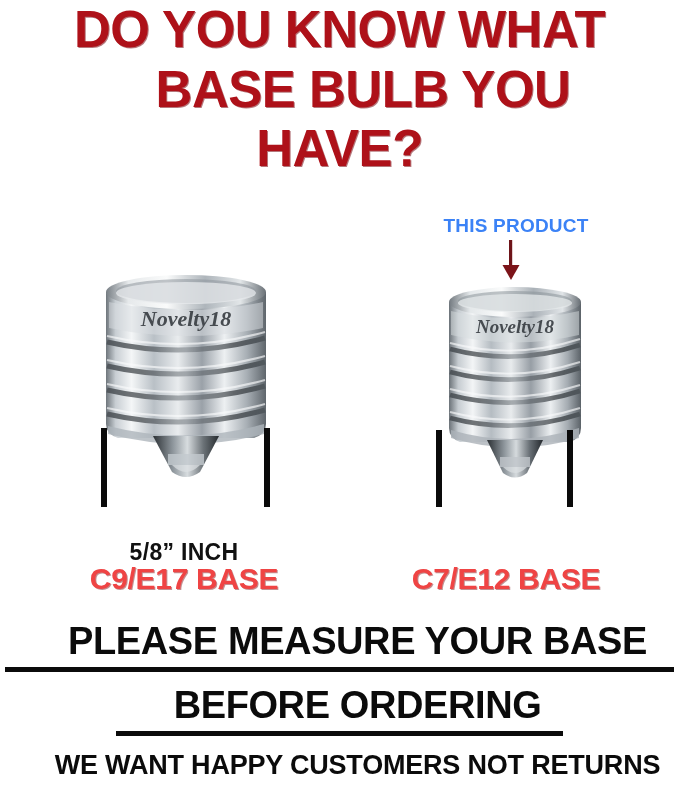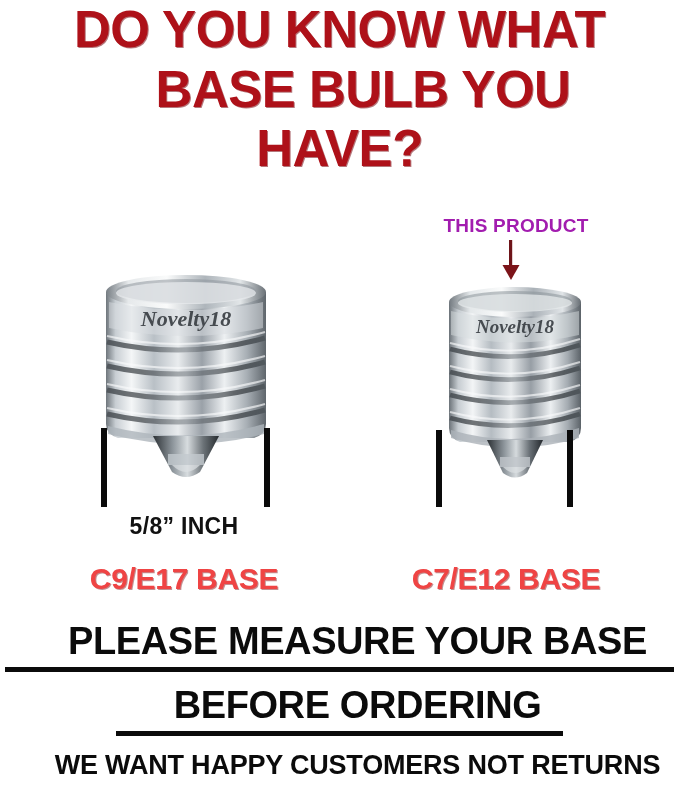--- a/index.html
+++ b/index.html
@@ -36,21 +36,21 @@
 
   
   #callout-label {
     position: absolute;
     left: 404px;
     top: 215px;
     width: 224px;
     text-align: center;
     font-size: 19px;
     font-weight: bold;
-    color: #a21caf;
+    color: #3b82f6;
     letter-spacing: 0.2px;
     white-space: nowrap;
   }
   #callout-arrow {
     position: absolute;
     left: 497px;
     top: 240px;
     width: 28px;
     height: 40px;
   }
@@ -75,20 +75,21 @@
 
   
   .inch-label {
     position: absolute;
     font-size: 23px;
     font-weight: bold;
     color: #111111;
     text-align: center;
     white-space: nowrap;
     letter-spacing: 0.3px;
+    margin-top: 26px;
   }
   #inch-left  { left: 86px;  top: 513px; width: 196px; }
   #inch-right { left: 422px; top: 513px; width: 160px; }
 
   
   .base-label {
     position: absolute;
     font-size: 30px;
     font-weight: bold;
     color: #ef4444;

